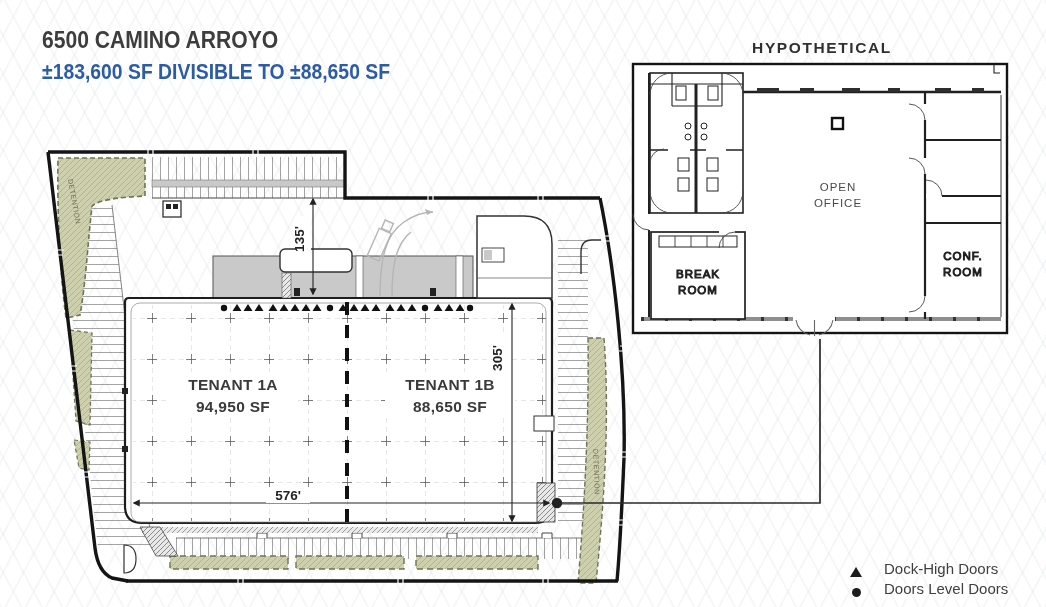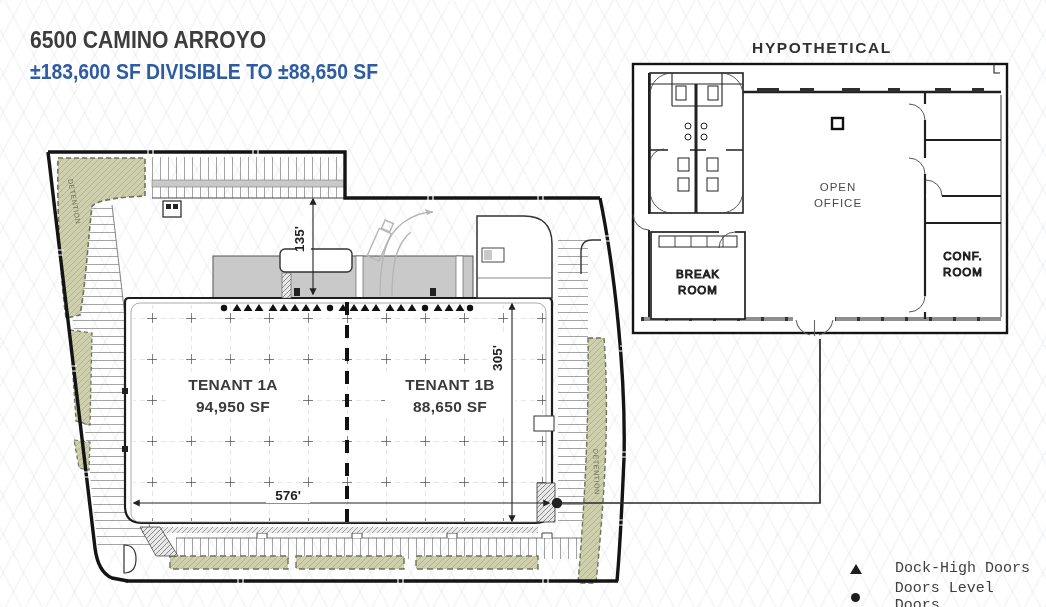--- a/index.html
+++ b/index.html
@@ -3,27 +3,27 @@
 <meta charset="utf-8">
 <style>
   html,body{margin:0;padding:0;}
   body{font-family:"Liberation Sans", sans-serif; background:#fff;}
   #stage{position:relative;width:1046px;height:607px;overflow:hidden;background:#fff;}
   #bgpattern{position:absolute;inset:0;
     background-image:
       repeating-linear-gradient(62deg, rgba(200,206,215,0.16) 0 2px, transparent 2px 18px),
       repeating-linear-gradient(-62deg, rgba(200,206,215,0.16) 0 2px, transparent 2px 18px);
   }
-  #header{position:absolute;left:30px;top:26px;line-height:1.18;}
+  #header{position:absolute;left:42px;top:26px;line-height:1.18;}
   #header .t1{font-size:24px;font-weight:800;color:#3d3d3d;letter-spacing:0px;
     transform:scaleX(.88);transform-origin:left center;white-space:nowrap;}
   #header .t2{font-size:22px;font-weight:800;color:#2d5ba4;margin-top:5px;
     transform:scaleX(.88);transform-origin:left center;white-space:nowrap;}
   #legend{position:absolute;left:845px;top:560px;display:flex;flex-direction:column;gap:3px;}
-  .legrow{display:flex;align-items:center;gap:28px;font-family:Liberation Mono, monospace;}
+  .legrow{display:flex;align-items:flex-end;gap:17px;}
   .legsym{width:22px;display:flex;justify-content:center;align-items:center;}
   .tri-up{width:0;height:0;border-left:6px solid transparent;border-right:6px solid transparent;border-bottom:10px solid #1d1d1d;}
   .dot{width:9px;height:9px;border-radius:50%;background:#1d1d1d;}
   .leglabel{font-size:15px;color:#3f3f3f;}
   svg text{font-family:"Liberation Sans", sans-serif;}
   .tenant{font-size:15.5px;font-weight:bold;fill:#3a3a3a;letter-spacing:.3px;}
   .dim{font-size:13.5px;font-weight:bold;fill:#222;}
   .room{font-size:11.5px;fill:#4a4a4a;letter-spacing:1px;}
   .det{font-size:7px;fill:#6d6f53;letter-spacing:.6px;}
   .hypotitle{font-size:15.5px;font-weight:bold;fill:#303030;letter-spacing:1.6px;}

